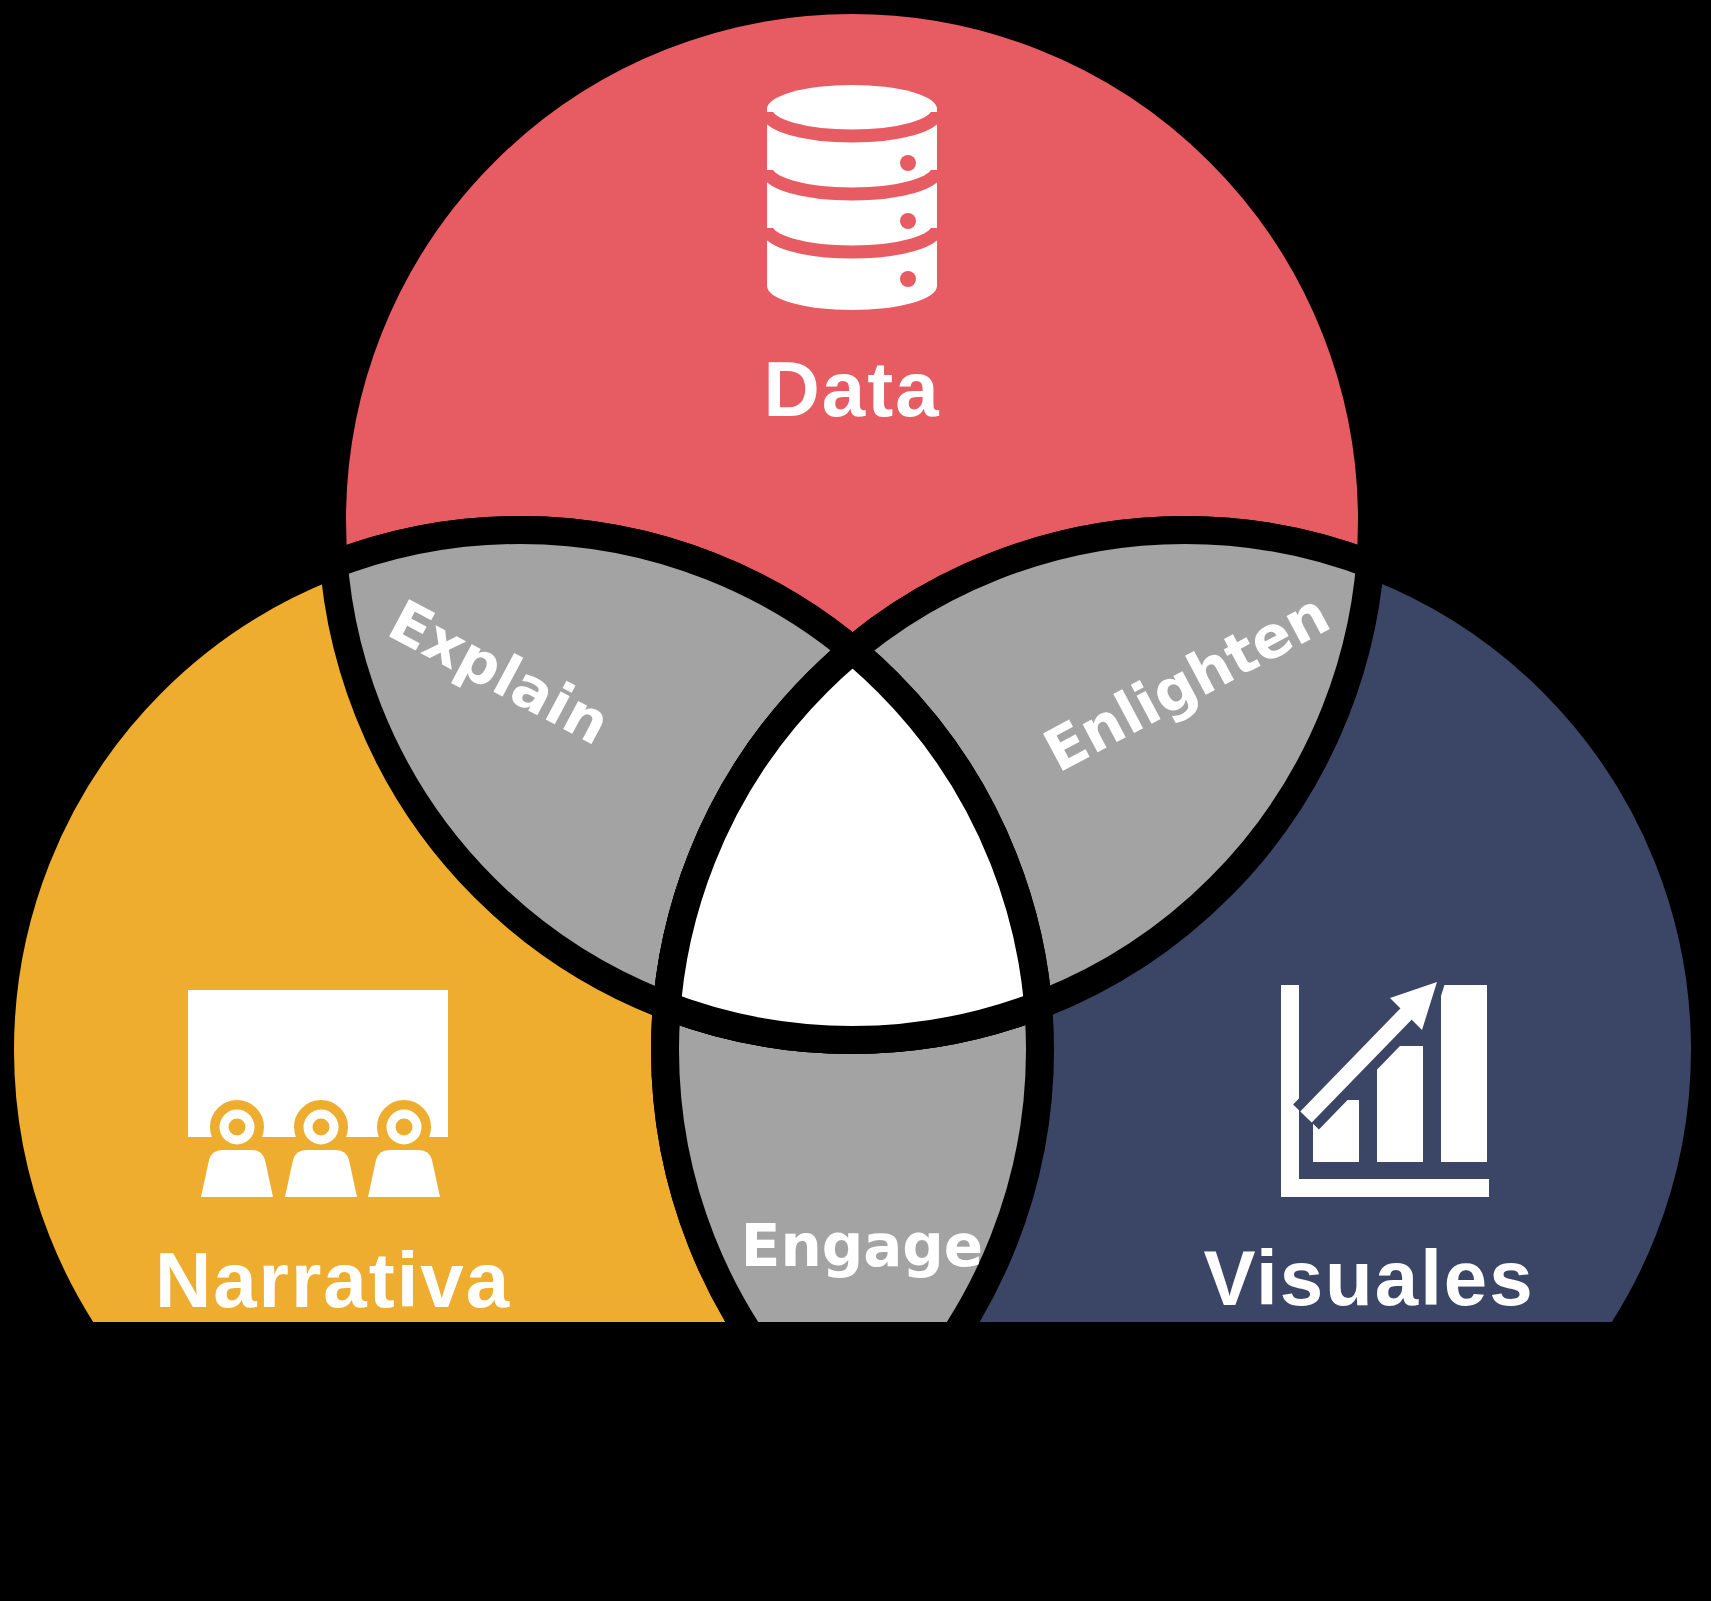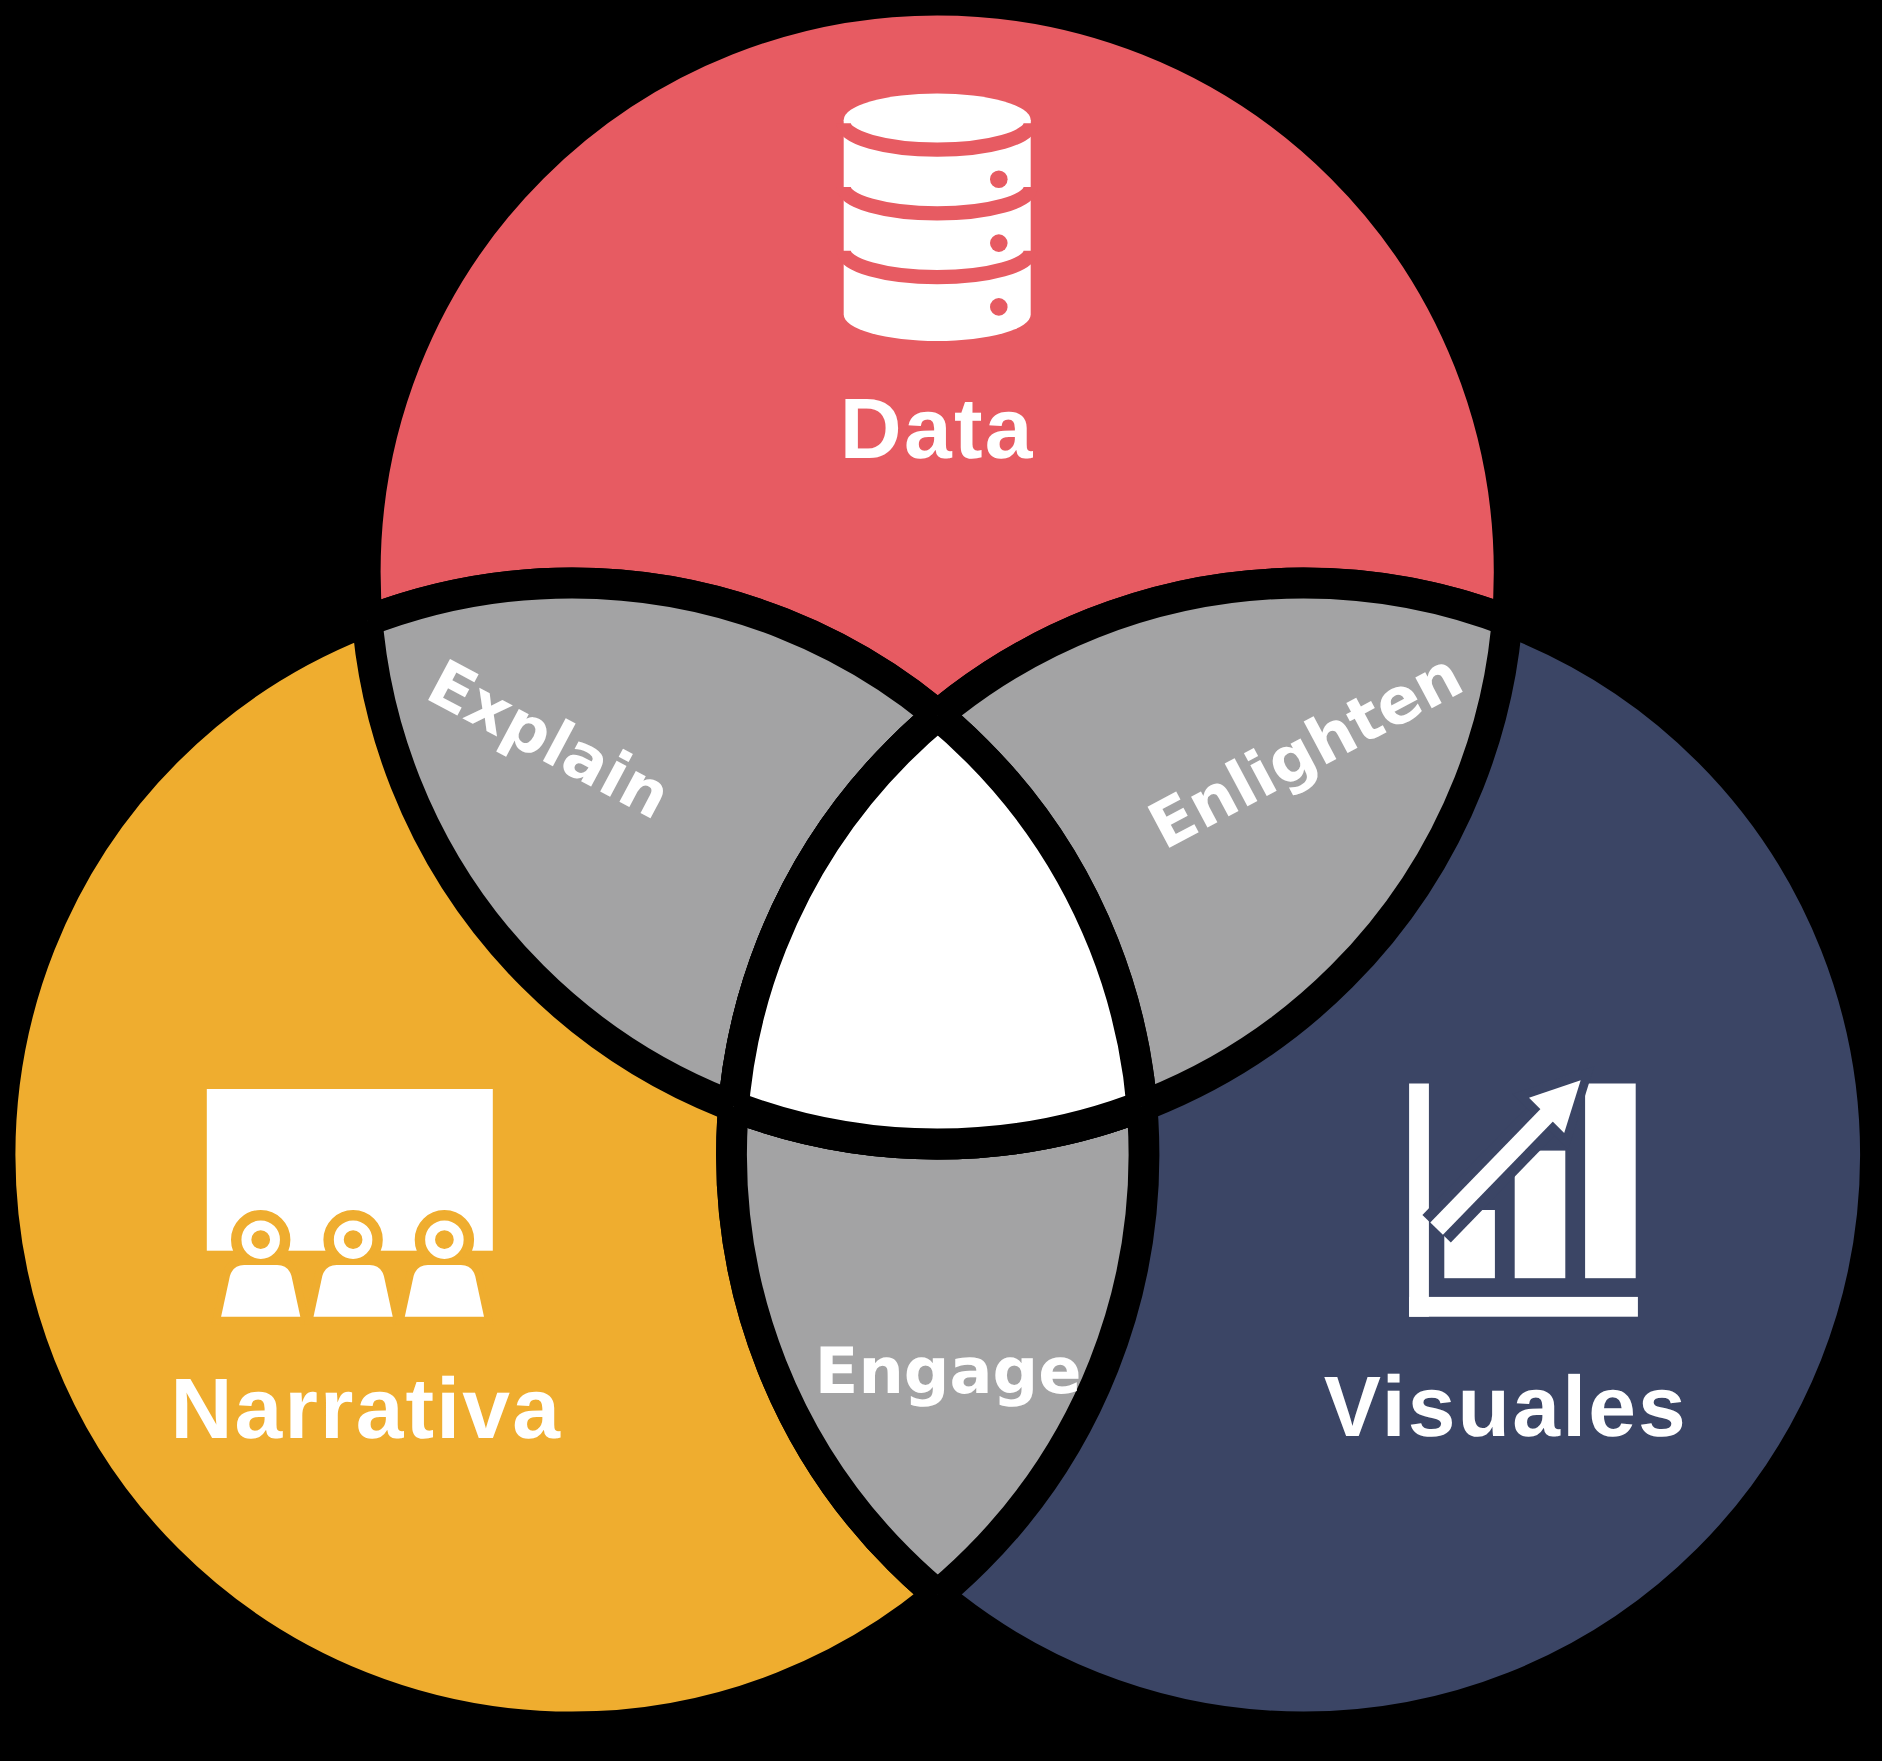--- a/index.html
+++ b/index.html
@@ -2,21 +2,21 @@
 <html><head>
 <meta charset="utf-8">
 <style>
   html, body {
     margin: 0;
     padding: 0;
     background: #000000;
   }
   .stage {
     width: 1711px;
-    height: 1601px;
+    height: 1322px;
     position: relative;
     overflow: hidden;
     text-decoration: underline;
   }
   svg { display: block; }
   
   .rim {
     stroke: #000000;
     stroke-width: 28;
   }

